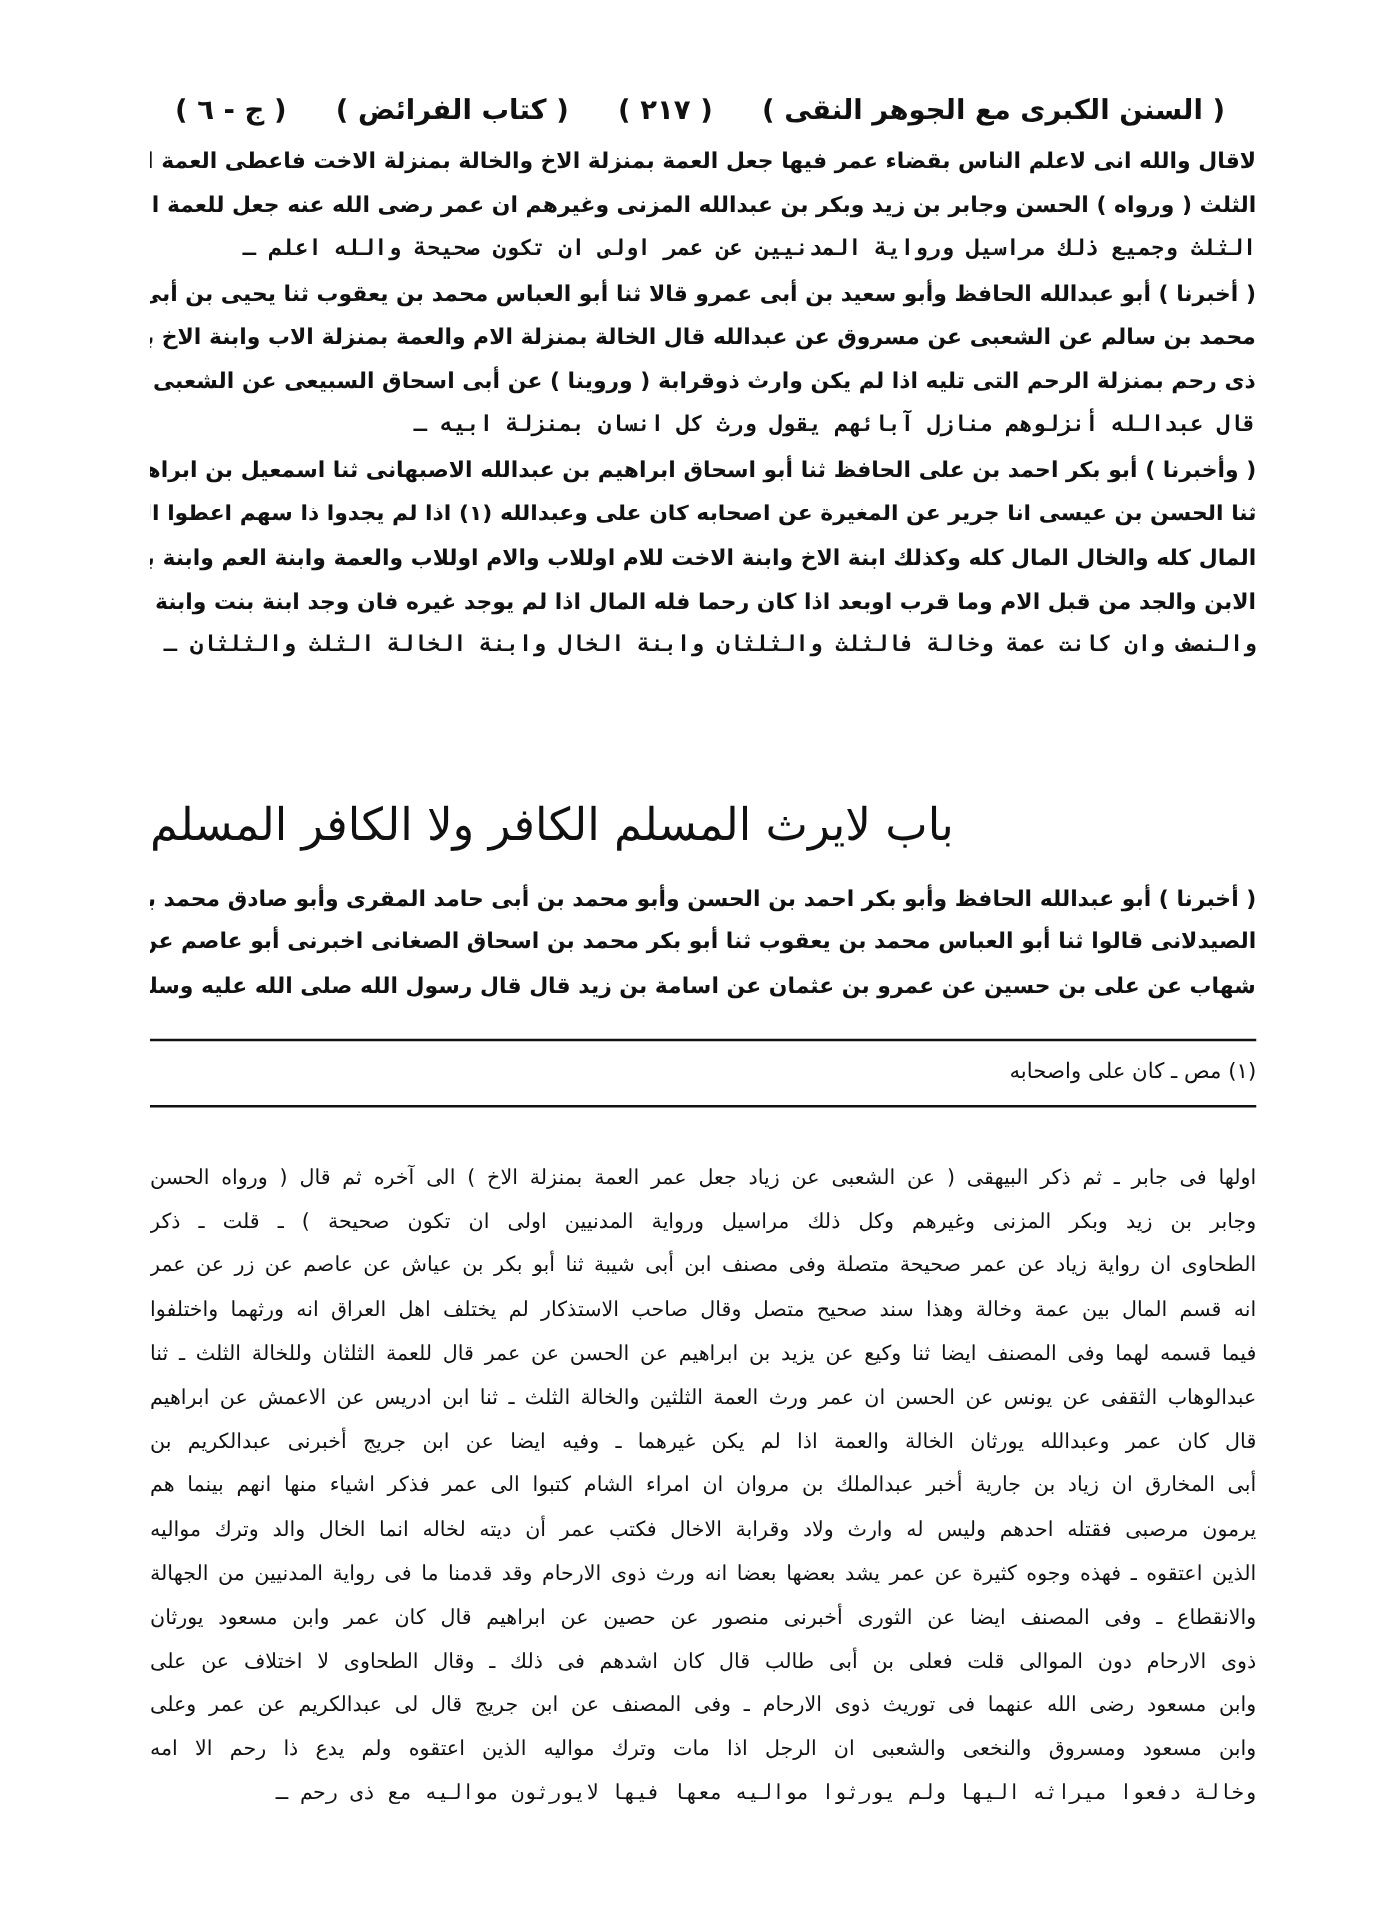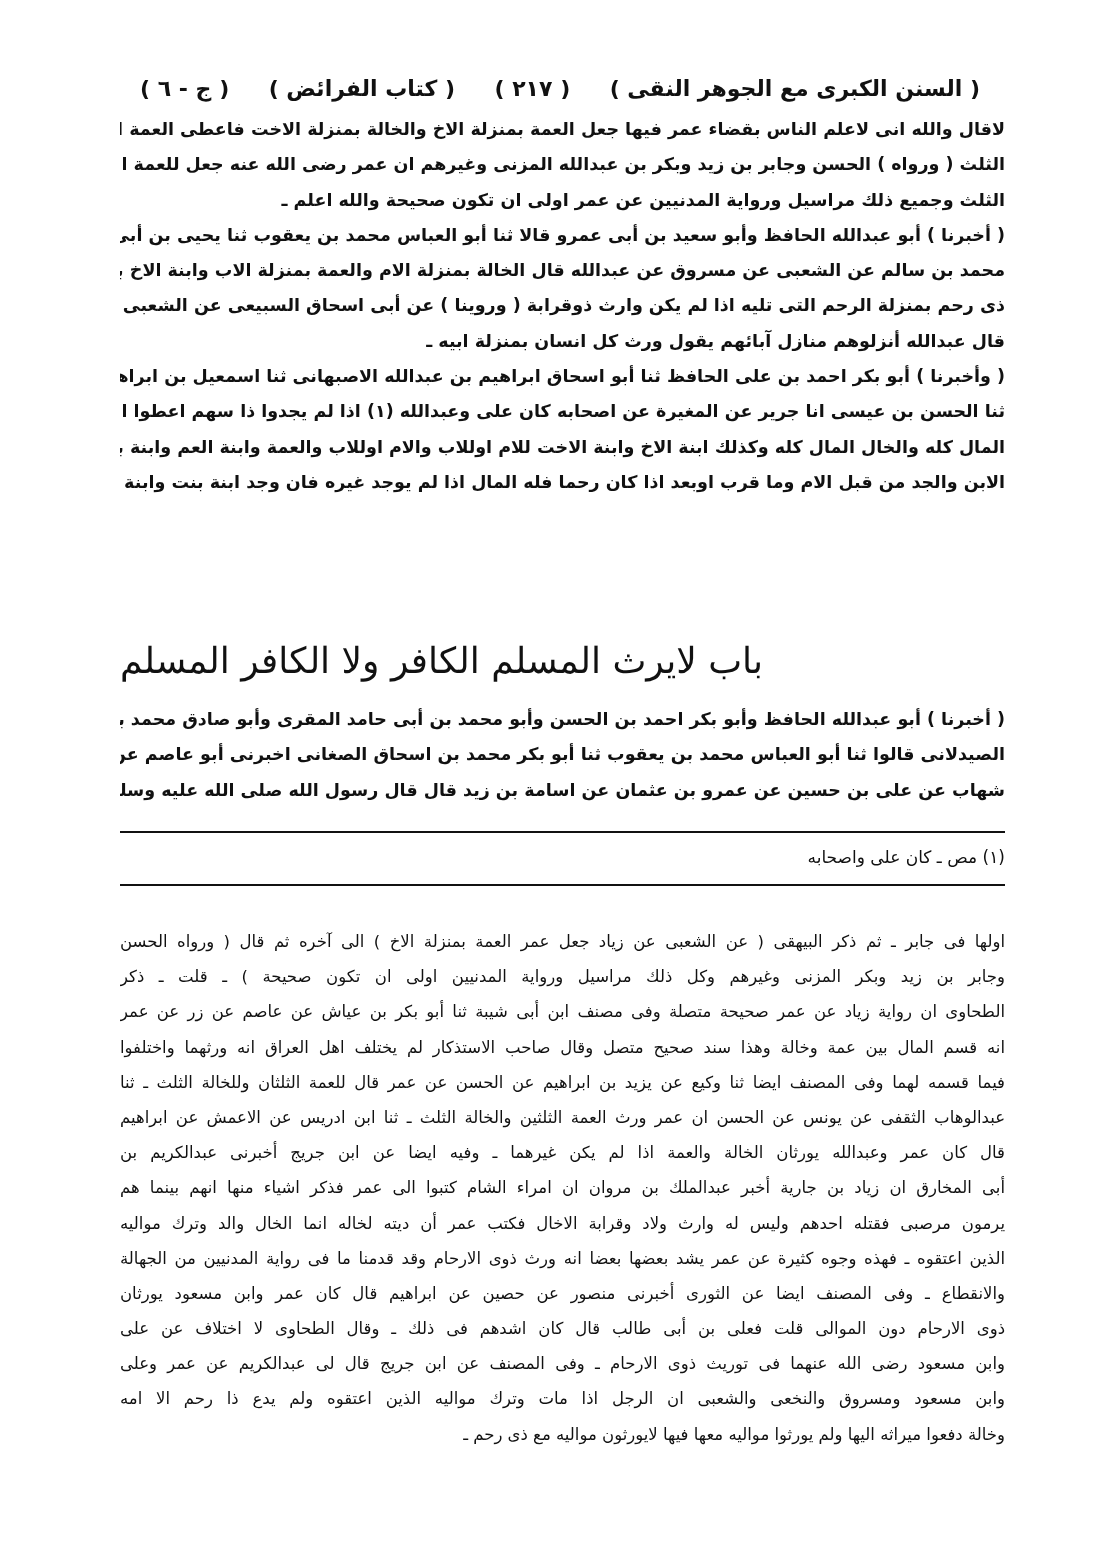--- a/index.html
+++ b/index.html
@@ -11,21 +11,21 @@
     display: flex; justify-content: space-between; align-items: center;
     font-size: 22px; font-weight: bold;
   }
   .header span { white-space: nowrap; text-align: center; }
   .body-block { position: absolute; left: 120px; width: 885px; }
   .line {
     height: 35.3px; line-height: 35.3px; font-size: 17.5px; font-weight: bold;
     white-space: nowrap; text-align: justify; text-align-last: justify;
     overflow: hidden;
   }
-  .line.last { text-align-last: right; }
+  .line.last { text-align-last: right; font-family: Liberation Mono, monospace; }
   .chapter-title {
     position: absolute; left: 120px; top: 630px; width: 885px; height: 62px;
     text-align: left; font-size: 36px; line-height: 62px; font-family: "DejaVu Serif", serif;
   }
   .rule { position: absolute; left: 120px; width: 885px; background: #111; }
   .footnote {
     position: absolute; left: 120px; top: 842px; width: 885px; height: 30px;
     font-size: 17px; line-height: 30px; text-align: right;
   }
   .commentary .line { font-size: 16.5px; font-weight: normal; height: 35.2px; line-height: 35.2px; }
@@ -47,20 +47,21 @@
     <div class="line">الثلث ( ورواه ) الحسن وجابر بن زيد وبكر بن عبدالله المزنى وغيرهم ان عمر رضى الله عنه جعل للعمة الثلثين وللخالة</div>
     <div class="line last">الثلث وجميع ذلك مراسيل ورواية المدنيين عن عمر اولى ان تكون صحيحة والله اعلم ـ</div>
     <div class="line">( أخبرنا ) أبو عبدالله الحافظ وأبو سعيد بن أبى عمرو قالا ثنا أبو العباس محمد بن يعقوب ثنا يحيى بن أبى طالب ثنا يزيد ثنا</div>
     <div class="line">محمد بن سالم عن الشعبى عن مسروق عن عبدالله قال الخالة بمنزلة الام والعمة بمنزلة الاب وابنة الاخ بمنزلة الاخ وكل</div>
     <div class="line">ذى رحم بمنزلة الرحم التى تليه اذا لم يكن وارث ذوقرابة ( وروينا ) عن أبى اسحاق السبيعى عن الشعبى عن مسروق قال</div>
     <div class="line last">قال عبدالله أنزلوهم منازل آبائهم يقول ورث كل انسان بمنزلة ابيه ـ</div>
     <div class="line">( وأخبرنا ) أبو بكر احمد بن على الحافظ ثنا أبو اسحاق ابراهيم بن عبدالله الاصبهانى ثنا اسمعيل بن ابراهيم بن الحارث القطان</div>
     <div class="line">ثنا الحسن بن عيسى انا جرير عن المغيرة عن اصحابه كان على وعبدالله (١) اذا لم يجدوا ذا سهم اعطوا القرابة اعطوا ابنة البنت</div>
     <div class="line">المال كله والخال المال كله وكذلك ابنة الاخ وابنة الاخت للام اوللاب والام اوللاب والعمة وابنة العم وابنة بنت</div>
     <div class="line">الابن والجد من قبل الام وما قرب اوبعد اذا كان رحما فله المال اذا لم يوجد غيره فان وجد ابنة بنت وابنة اخت فالنصف</div>
+    <div class="line last">والنصف وان كانت عمة وخالة فالثلث والثلثان وابنة الخال وابنة الخالة الثلث والثلثان ـ</div>
   </div>
 
   <div class="chapter-title ar">باب لايرث المسلم الكافر ولا الكافر المسلم</div>
 
   <div class="body-block ar" style="top:702px;">
     <div class="line">( أخبرنا ) أبو عبدالله الحافظ وأبو بكر احمد بن الحسن وأبو محمد بن أبى حامد المقرى وأبو صادق محمد بن أبى الفوارس</div>
     <div class="line">الصيدلانى قالوا ثنا أبو العباس محمد بن يعقوب ثنا أبو بكر محمد بن اسحاق الصغانى اخبرنى أبو عاصم عن ابن جريج عن ابن</div>
     <div class="line">شهاب عن على بن حسين عن عمرو بن عثمان عن اسامة بن زيد قال قال رسول الله صلى الله عليه وسلم لايرث المسلم الكافر</div>
   </div>
 

